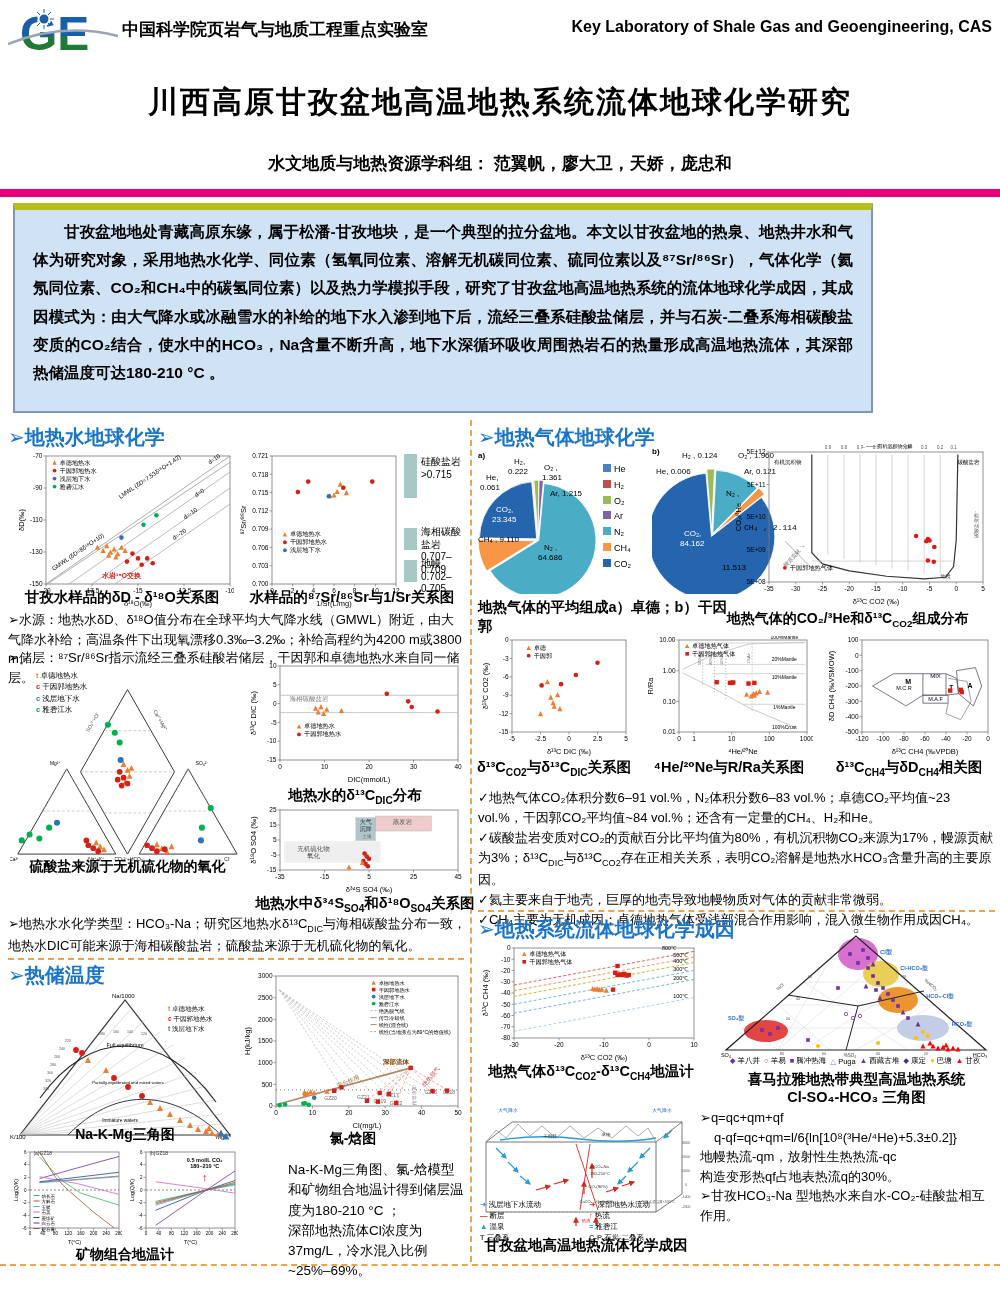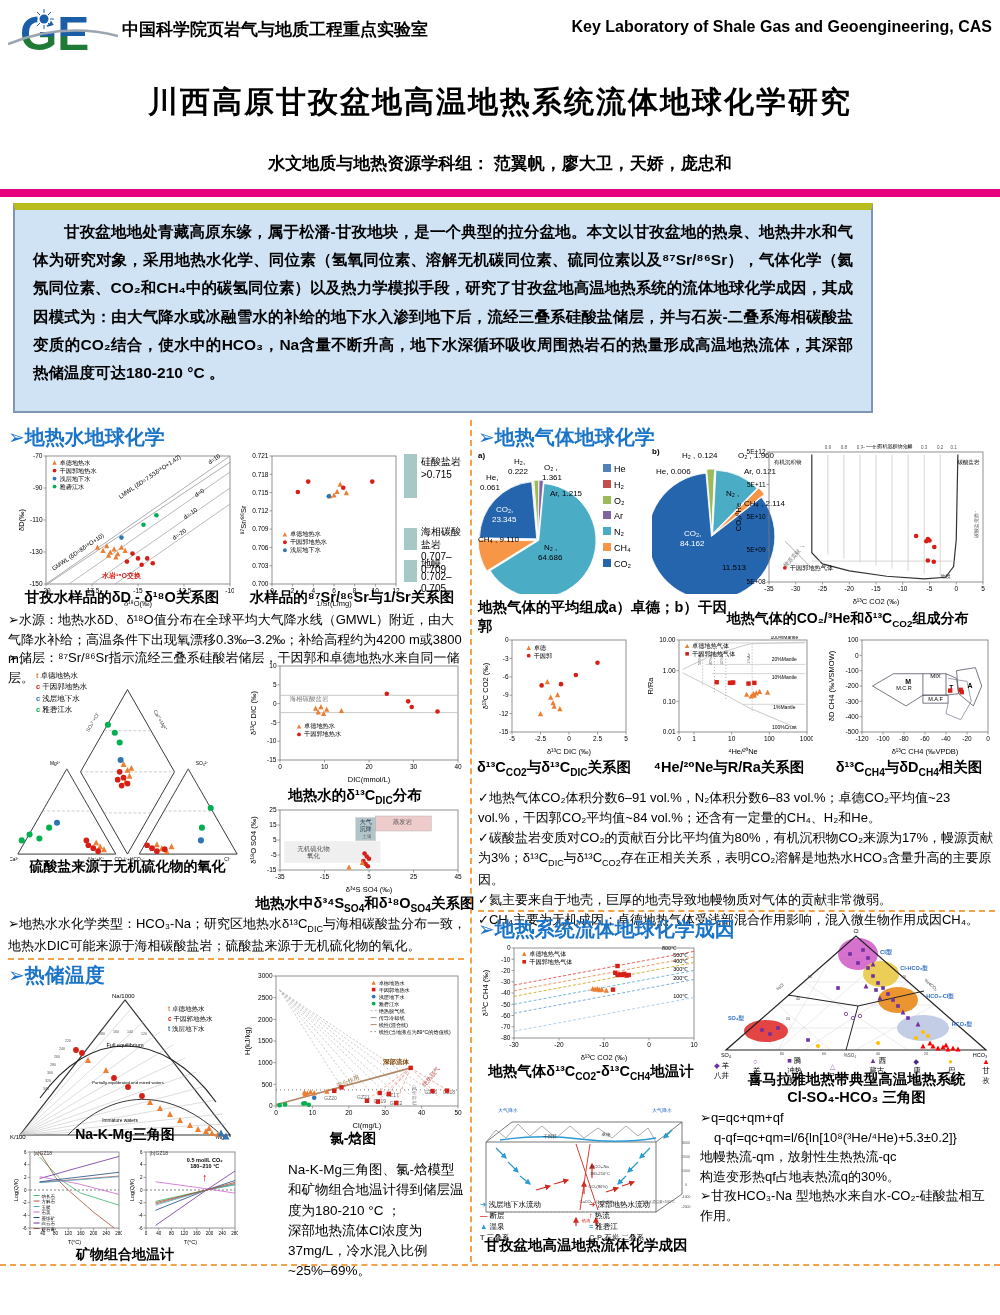--- a/index.html
+++ b/index.html
@@ -21,21 +21,21 @@
   .cap{font-weight:bold;font-size:14.5px;text-align:center;}
   .cap2{font-weight:bold;font-size:14px;text-align:center;}
   .txt{font-size:13px;line-height:1.5;}
   .chart{position:absolute;}
   .chart svg{position:absolute;left:0;top:0;}
   .pielab{position:absolute;font-size:8px;line-height:1.1;white-space:nowrap;}
   .pieleg{font-size:9px;line-height:1.75;}
   .pieleg span.sw{display:inline-block;width:8px;height:8px;margin-right:3px;}
   .sideblk{font-size:10px;line-height:1.25;}
   .sideblk .tealbar{background:#a7c9c5;position:absolute;width:13px;}
-  .ternleg{display:flex;flex-wrap:nowrap;gap:22px;font-size:7.5px;align-items:center;justify-content:center;}
+  .ternleg{display:flex;flex-wrap:nowrap;gap:4px;font-size:7.5px;align-items:center;justify-content:center;}
   .mleg{font-size:7.5px;line-height:1.45;}
   .footer{font-size:12.8px;line-height:1.45;}
   sub{font-size:70%;}
 </style>
 </head>
 <body>
 
 <div class="poster">
 
   <svg class="abs" style="left:8px;top:4px" width="110" height="54" viewBox="0 0 110 54">
@@ -692,21 +692,21 @@
         <path d="M60.70377117191525,85.53949091998726 L63.97722707673962,22.224054520644877 A63.4,63.4 0 0 1 105.0674864706157,40.246878223258754 Z" fill="#4BACC6" stroke="#fff" stroke-width="0.8"></path>
         <path d="M62.48419934570796,85.20102649608191 L106.8479146444084,39.908413799353404 A63.4,63.4 0 0 1 112.45552403160315,46.18273964059784 Z" fill="#F79646" stroke="#fff" stroke-width="0.8"></path>
         <path d="M59.44100483859841,88.42530144437669 L109.4123295244936,49.407014588892615 A63.4,63.4 0 1 1 53.915330748396876,25.26655758536002 Z" fill="#2565AE" stroke="#fff" stroke-width="0.8"></path>
       </svg>
       <div class="pielab" style="left: 30px; top: 4px;">H₂ , 0.124</div>
       <div class="pielab" style="left: 86px; top: 4px;">O₂ , 1.960</div>
       <div class="pielab" style="left: 4px; top: 20px;">He, 0.006</div>
       <div class="pielab" style="left: 92px; top: 20px;">Ar, 0.121</div>
       <div class="pielab" style="left: 74px; top: 42px;">N₂ ,</div>
       <div class="pielab" style="left: 70px; top: 68px; margin-top: 48px;">11.513</div>
-      <div class="pielab" style="left: 92px; top: 52px;">CH₄ , 2.114</div>
+      <div class="pielab" style="left: 92px; top: 76px; font-family: Liberation Mono, monospace;">CH₄ , 2.114</div>
       <div class="pielab" style="left: 32px; top: 82px; color: rgb(255, 255, 255);">CO₂,</div>
       <div class="pielab" style="left: 28px; top: 92px; color: rgb(255, 255, 255);">84.162</div>
       <div class="pielab" style="left: 0px; top: 0px; font-weight: bold;">b)</div>
     </div>
   <div class="abs cap" style="left:478px;top:598px;width:260px;text-align:left">地热气体的平均组成a）卓德；b）干因郭</div>
   <div class="chart" style="left:733px;top:440px;width:260px;height:166px">
       <svg viewBox="0 0 260 166" width="260" height="166">
         <rect x="36" y="12" width="214" height="130" fill="none" stroke="#777" stroke-width="0.8"></rect>
         <line x1="36" y1="142" x2="36" y2="144.5" stroke="#777" stroke-width="0.7"></line>
         <text x="36" y="151" font-size="6.5" fill="#000" text-anchor="middle" font-weight="normal" font-family="Liberation Sans,sans-serif">-35</text>

